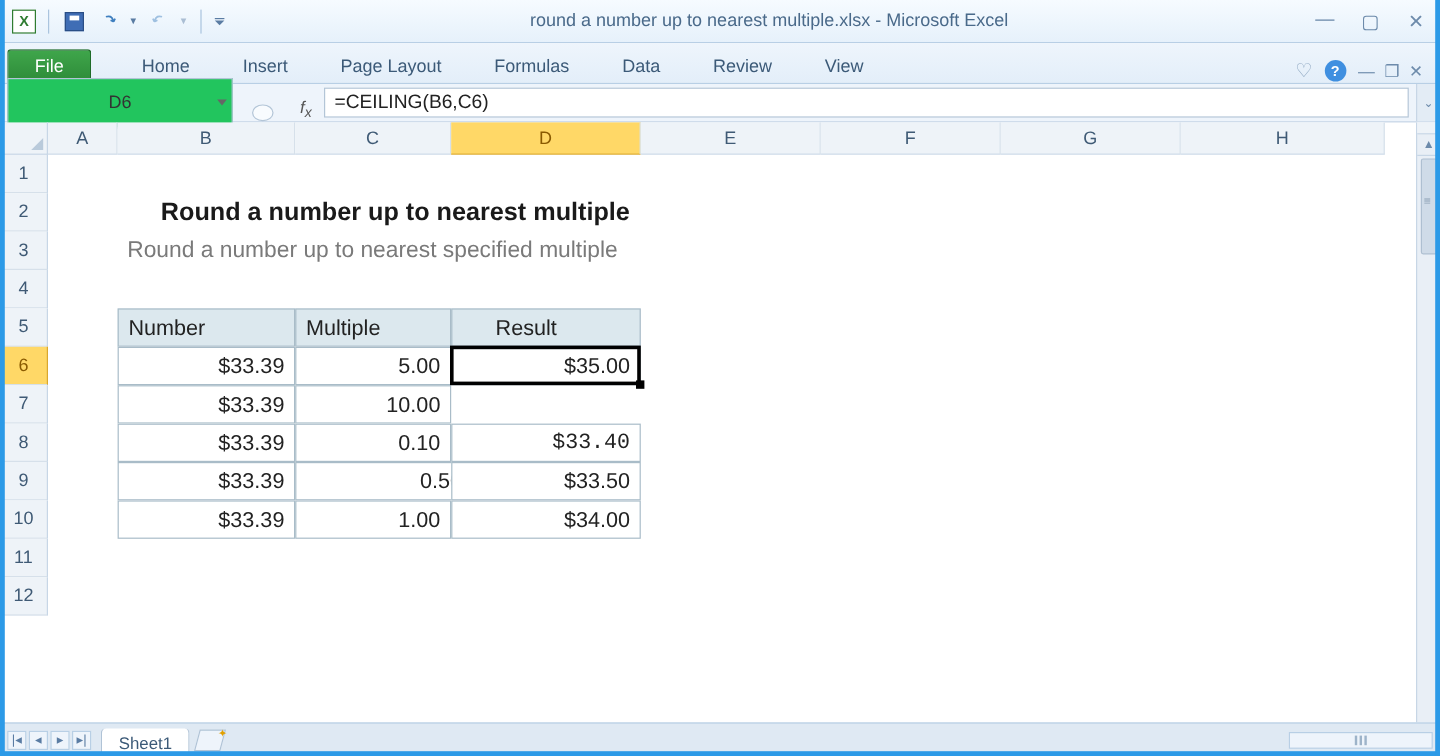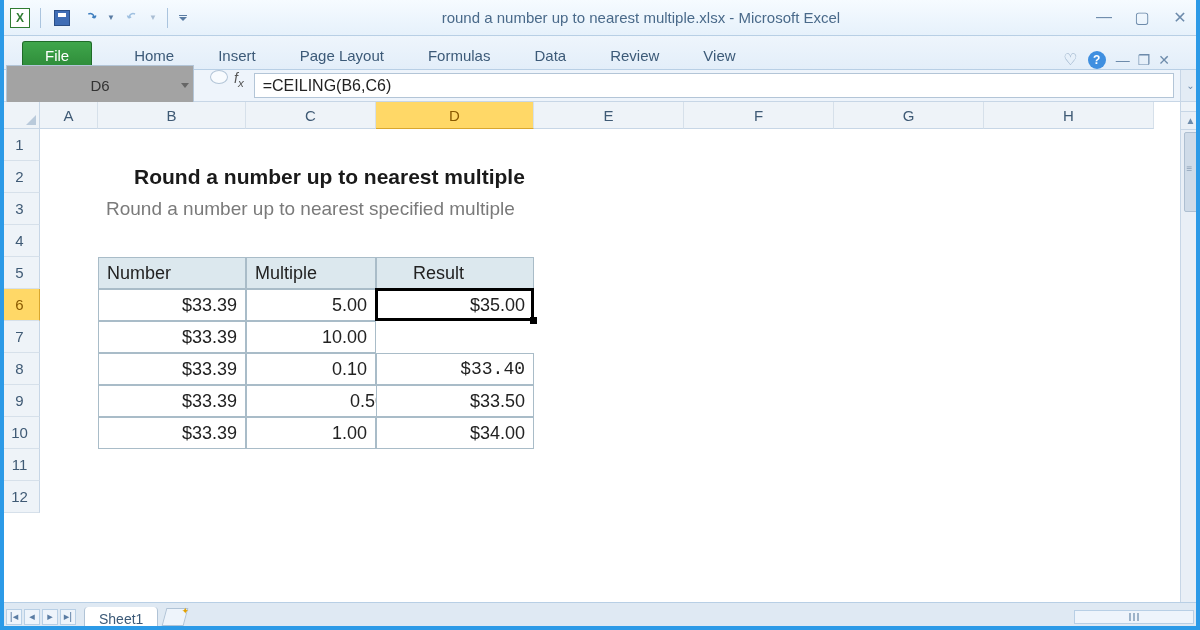--- a/index.html
+++ b/index.html
@@ -20,34 +20,34 @@
   .qat-drop { font-size:8px; color:#5a7ca3; margin-left:-4px;}
   .qat-custom { width:10px; display:flex; flex-direction:column; align-items:center; gap:1px;}
   .qat-custom .bar{width:8px;height:1px;background:#5a7ca3;}
   .qat-custom .tri{width:0;height:0;border-left:4px solid transparent;border-right:4px solid transparent;border-top:4px solid #5a7ca3;}
 
   .title-text { flex:1; text-align:center; font-size:15px; color:#4a6a8a; }
   .win-controls { display:flex; gap:18px; color:#6d8bab; font-size:16px; }
   .win-btn { width:20px; text-align:center; }
 
   
-  .ribbon { height:34px; background:linear-gradient(#eef5fc,#e3eef9); border-bottom:1px solid #b8cfe5; display:flex; align-items:flex-end; padding:0 22px; }
+  .ribbon { height:34px; background:linear-gradient(#eef5fc,#e3eef9); border-bottom:1px solid #b8cfe5; display:flex; align-items:flex-end; padding:0 6px; }
   .file-tab { background:linear-gradient(#3fa64b,#2d8a38); color:#fff; padding:6px 22px 6px 22px; font-size:15px; border-radius:3px 3px 0 0; margin-right:20px; border:1px solid #1f6b28; border-bottom:none; height:28px; display:flex; align-items:center;}
   .tab { color:#3c5a78; font-size:15px; padding:6px 22px; height:28px; display:flex; align-items:center; }
   .ribbon-right { margin-left:auto; display:flex; align-items:center; gap:10px; padding-right:8px; color:#6d8bab; }
   .heart { color:#8fa8c2; font-size:16px;}
   .help-icon { width:18px; height:18px; background:#3f8fe0; color:#fff; border-radius:50%; font-size:12px; font-weight:bold; display:flex; align-items:center; justify-content:center;}
   .mini-win { display:flex; gap:8px; font-size:14px;}
 
   
   .fbar-row { height:32px; display:flex; align-items:stretch; border-bottom:1px solid #c7d6e6; background:#eef4fb; }
   .namebox-wrap { width:200px; display:flex; align-items:center; padding:3px 6px; }
-  .namebox { flex:1; height:42px; background:#a3a3a3; border:1px solid #b3c5d7; display:flex; align-items:center; justify-content:center; font-size:15px; color:#333; position:relative;}
+  .namebox { flex:1; height:42px; background:#22c55e; border:1px solid #b3c5d7; display:flex; align-items:center; justify-content:center; font-size:15px; color:#333; position:relative;}
   .namebox .dd { position:absolute; right:4px; width:0;height:0;border-left:4px solid transparent;border-right:4px solid transparent;border-top:5px solid #666;}
-  .fn-btns { display:flex; align-items:flex-start; gap:6px; padding:0 10px; }
+  .fn-btns { display:flex; align-items:flex-end; gap:22px; padding:0 10px; }
   .fn-oval { width:18px; height:14px; border:1px solid #b3c5d7; border-radius:50%; background:#f8fbfe;}
   .fx { font-style:italic; font-size:14px; color:#555; }
   .formula-input { flex:1; margin:3px 6px 3px 0; background:#fff; border:1px solid #b3c5d7; padding:2px 8px; font-size:16px; color:#222; display:flex; align-items:center;}
   .fbar-expand { width:20px; display:flex; align-items:center; justify-content:center; background:#e3ecf5; border-left:1px solid #c7d6e6; color:#6d8bab; font-size:10px;}
 
   
   .grid-area { position:relative; display:flex; height: calc(630px - 36px - 34px - 32px - 28px); }
   .corner { width:40px; height:27px; background:#eef3f8; border-right:1px solid #c7d6e6; border-bottom:1px solid #c7d6e6; position:relative;}
   .corner::after{content:""; position:absolute; right:3px; bottom:3px; width:0;height:0; border-right:10px solid #b9cadb; border-top:10px solid transparent;}
   .col-headers { display:flex; height:27px; }

